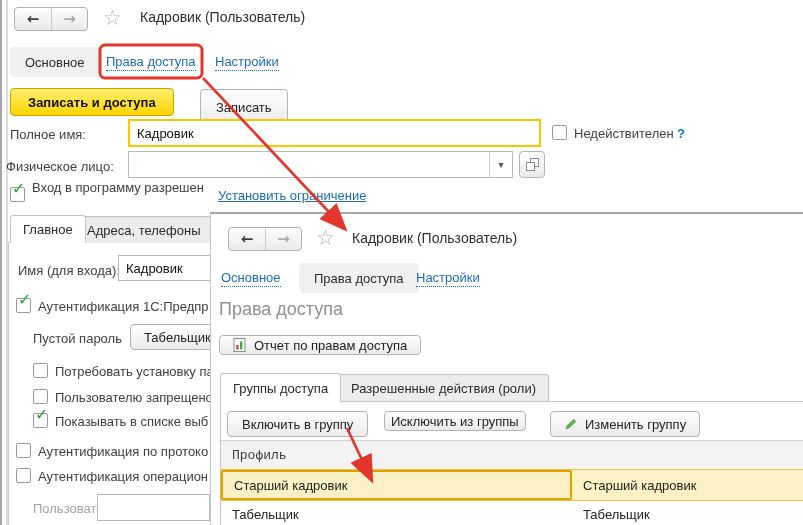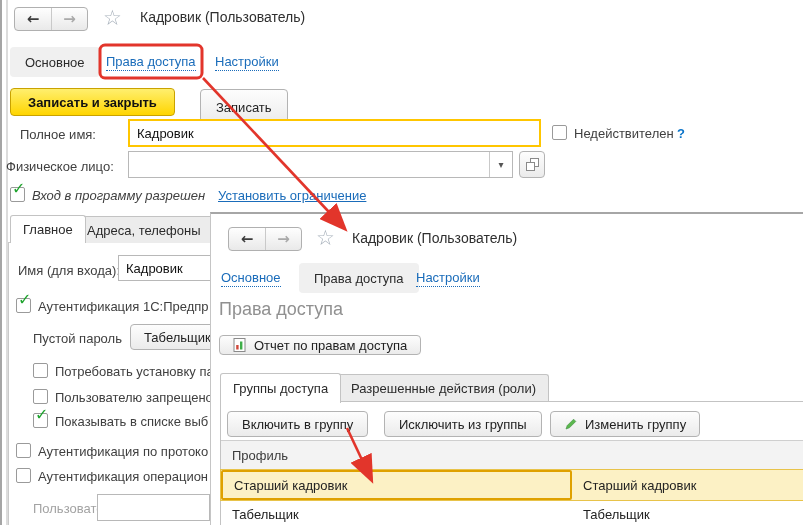--- a/index.html
+++ b/index.html
@@ -63,21 +63,21 @@
         border-top:2px solid #a6a6a6; border-left:1px solid #c5c5c5; z-index:10; }
   .w2 .heading { font-size:18px; color:#909090; white-space:nowrap; }
 
   .panel2 { position:absolute; left:9px; top:187px; width:584px; height:126px;
             border-left:1px solid #c3c3c3; border-top:1px solid #c3c3c3; background:#fff; }
 
   .gridhead { position:absolute; left:0; top:38px; width:100%; height:30px; display:flex;
               background:#f3f3f3; border-top:1px solid #cfcfcf; border-bottom:1px solid #cfcfcf; }
   .gridhead .hc { display:flex; align-items:center; padding-left:11px; color:#3c3c3c; }
   .gridhead .hc:first-child { width:351px; border-right:1px solid #cfcfcf; }
-  .gridhead .hc:last-child { flex:1; }
+  .gridhead .hc:last-child { flex:1;font-family:Liberation Mono, monospace; }
 
   .gridrow { position:absolute; left:0; width:100%; height:30px; display:flex; cursor:pointer; }
   .gridrow .gc { display:flex; align-items:center; padding-left:11px; color:#222; }
   .gridrow .gc:first-child { width:351px; }
   .gridrow .gc:last-child { flex:1; }
   .gridrow.sel { background:#fcf1c5; outline:1px solid #e8c34a; }
   .gridrow.sel .gc:first-child { border:2px solid #dfa100; border-radius:2px; background:#fcf1c5; }
 
   .annot { position:absolute; left:0; top:0; z-index:50; pointer-events:none; }
 </style>
@@ -98,24 +98,24 @@
         <span class="navglyph light">→</span>
       </div>
     </div>
     <div class="abs star" style="left:103px; top:8px;">☆</div>
     <div class="abs wtitle" style="left:140px; top:9px;">Кадровик (Пользователь)</div>
 
     <div class="abs pill" style="left:10px; top:47px;">Основное</div>
     <a class="abs navlink" style="left:106px; top:54px;">Права доступа</a>
     <a class="abs navlink" style="left:215px; top:54px;">Настройки</a>
 
-    <div class="abs btn btn-yellow" style="left:10px; top:88px; height:28px; padding:0 17px;">Записать и закрыть</div>
+    <div class="abs btn btn-yellow" style="left:10px; top:88px; height:28px; padding:0 17px;">Записать и доступа</div>
     <div class="abs btn" style="left:200px; top:89px; height:36px; padding:0 15px;">Записать</div>
 
-    <div class="abs flabel" style="left:20px; top:127px;">Полное имя:</div>
+    <div class="abs flabel" style="left:10px; top:127px;">Полное имя:</div>
     <input class="abs tinput hl" style="left: 128px; top: 119px; width: 413px; height: 28px;" value="Кадровик">
     <span class="cb" style="left:552px; top:125px;"></span>
     <div class="abs flabel" style="left:574px; top:126px;">Недействителен</div>
     <a class="abs" style="left:677px; top:126px; color:#0a74c9; font-weight:bold; text-decoration:none;">?</a>
 
     <div class="abs flabel" style="left:6px; top:159px;">Физическое лицо:</div>
     <div class="abs combo" style="left:128px; top:151px; width:385px; height:27px;">
       <input class="val tinput" style="border: none; height: 100%;" value="">
       <div class="dd">
         <span>▾</span>
@@ -124,21 +124,21 @@
     <div class="abs sqbtn" style="left:519px; top:151px; width:26px; height:27px;">
       <svg width="13" height="13" viewBox="0 0 13 13">
         <rect x="4.5" y="0.5" width="8" height="8" fill="#fff" stroke="#8a8a8a"></rect>
         <rect x="0.5" y="4.5" width="8" height="8" fill="#fff" stroke="#8a8a8a"></rect>
       </svg>
     </div>
 
     <span class="cb" style="left:10px; top:187px;">
       <span class="tick">✓</span>
     </span>
-    <div class="abs flabel" style="left:32px; top:188px;font-style:italic;">Вход в программу разрешен</div>
+    <div class="abs flabel" style="left:32px; top:180px;">Вход в программу разрешен</div>
     <a class="abs plainlink" style="left:218px; top:188px;">Установить ограничение</a>
 
     <div class="groupbox1" style="left:8px; top:242px; width:202px; height:283px;"></div>
     <div class="tab active" style="left:10px; top:215px; height:28px;">
       <span>Главное</span>
     </div>
     <div class="tab" style="left:74px; top:216px; height:27px;">
       <span>Адреса, телефоны</span>
     </div>
 
@@ -205,21 +205,21 @@
     <div class="tab" style="left:127px; top:160px; height:27px;">
       <span>Разрешенные действия (роли)</span>
     </div>
     <div class="tab active" style="left:9px; top:159px; height:30px;">
       <span>Группы доступа</span>
     </div>
 
     <div class="panel2">
 
       <div class="abs btn" style="left:6px; top:9px; height:26px; padding:0 14px;">Включить в группу</div>
-      <div class="abs btn" style="left:163px; top:9px; height:26px; padding:0 14px;">Исключить из группы</div>
+      <div class="abs btn" style="left:163px; top:9px; height:20px; padding:0 6px;">Исключить из группы</div>
       <div class="abs btn" style="left:329px; top:9px; height:26px; padding:0 13px;">
         <svg width="14" height="14" viewBox="0 0 14 14">
           <path d="M2 12 L3.2 8.6 L9.6 2.2 L11.8 4.4 L5.4 10.8 Z" fill="#5cb84e" stroke="#3e8e41" stroke-width="0.6"></path>
         </svg>
         <span>Изменить группу</span>
       </div>
 
       <div class="gridhead">
         <div class="hc">Профиль</div>
       </div>

